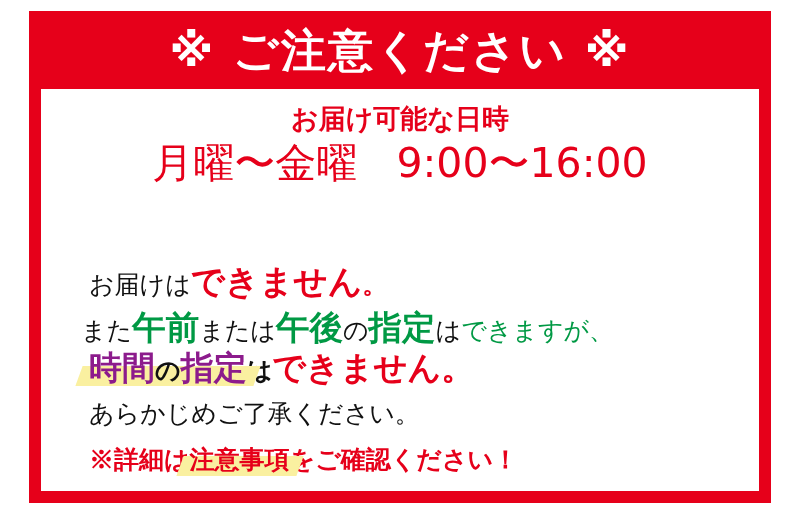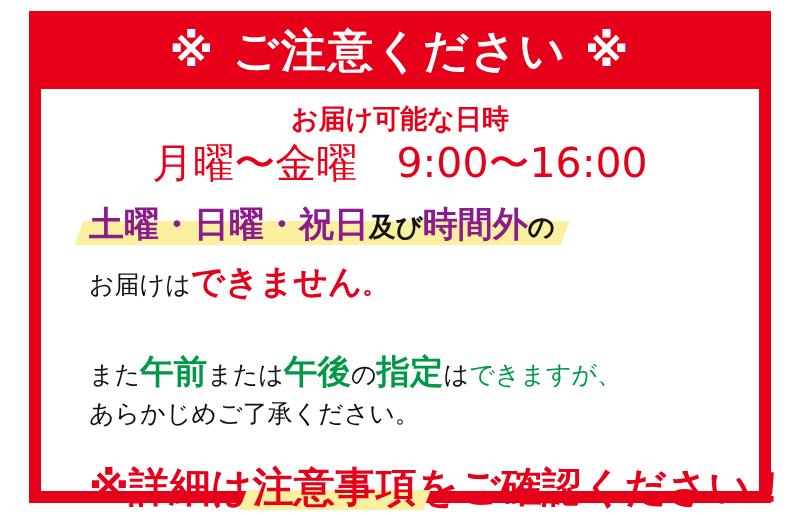--- a/index.html
+++ b/index.html
@@ -105,50 +105,50 @@
   .hl-tall::before {
     height: 24px;
     bottom: -3px;
   }
 
   
   #line-subtitle { top: 16px; font-size: 27px; font-weight: bold; }
   #line-hours    { top: 54px; font-size: 41px; font-weight: normal; }
   #line-days     { top: 118px; left: 48px; font-size: 35px; font-weight: bold; }
   #line-nodeliv  { top: 168px; left: 48px; font-size: 25px; margin-top: 8px; }
-  #line-ampm     { top: 222px; left: 48px; font-size: 25px; margin-top: 44px; }
+  #line-ampm     { top: 222px; left: 40px; font-size: 25px; }
   #line-notime   { top: 262px; left: 48px; font-size: 33px; font-weight: bold; }
   #line-ack      { top: 312px; left: 48px; font-size: 25px; text-align: right; }
-  #line-detail   { top: 378px; left: 48px; font-size: 41px; font-weight: bold; }
+  #line-detail   { top: 360px; left: 48px; font-size: 25px; font-weight: bold; font-family: Liberation Mono, monospace; }
 
   .sz-sm { font-size: 0.76em; }
   .sz-lg { font-size: 1.34em; }
 </style>
 </head>
 <body>
 
 <div class="banner">
 
   <div class="header-band">
     <div class="header-title"><span>※</span> <span>ご注意ください</span> <span>※</span></div>
   </div>
 
   <div class="frame">
     <div class="body-inner">
 
       <div class="line center-line red" id="line-subtitle">お届け可能な日時</div>
 
       <div class="line center-line red" id="line-hours"><span>月曜〜金曜</span>&nbsp;&nbsp;&nbsp;<span>9:00〜16:00</span></div>
 
-      <div class="line" id="line-days"><span class="hl hl-tall"><span class="purple">土曜・日曜・祝日</span><span class="black sz-sm">及び</span><span class="purple">時間外</span><span class="black sz-sm">の</span></span></div>
 
       <div class="line" id="line-nodeliv"><span class="black">お届けは</span><span class="red bold sz-lg">できません</span><span class="red bold">。</span></div>
 
       <div class="line" id="line-ampm"><span class="black">また</span><span class="green bold sz-lg">午前</span><span class="black">または</span><span class="green bold sz-lg">午後</span><span class="black">の</span><span class="green bold sz-lg">指定</span><span class="black">は</span><span class="green">できますが、</span></div>
 
+      <div class="line" id="line-notime"><span class="hl"><span class="purple">時間</span><span class="black sz-sm">の</span><span class="purple">指定</span></span><span class="black sz-sm">は</span><span class="red">できません</span><span class="red">。</span></div>
 
       <div class="line black" id="line-ack">あらかじめご了承ください。</div>
 
       <div class="line red" id="line-detail"><span>※</span><span>詳細は</span><span class="hl"><span>注意事項</span></span><span>をご確認ください！</span></div>
 
     </div>
   </div>
 </div>
 
 </body></html>

